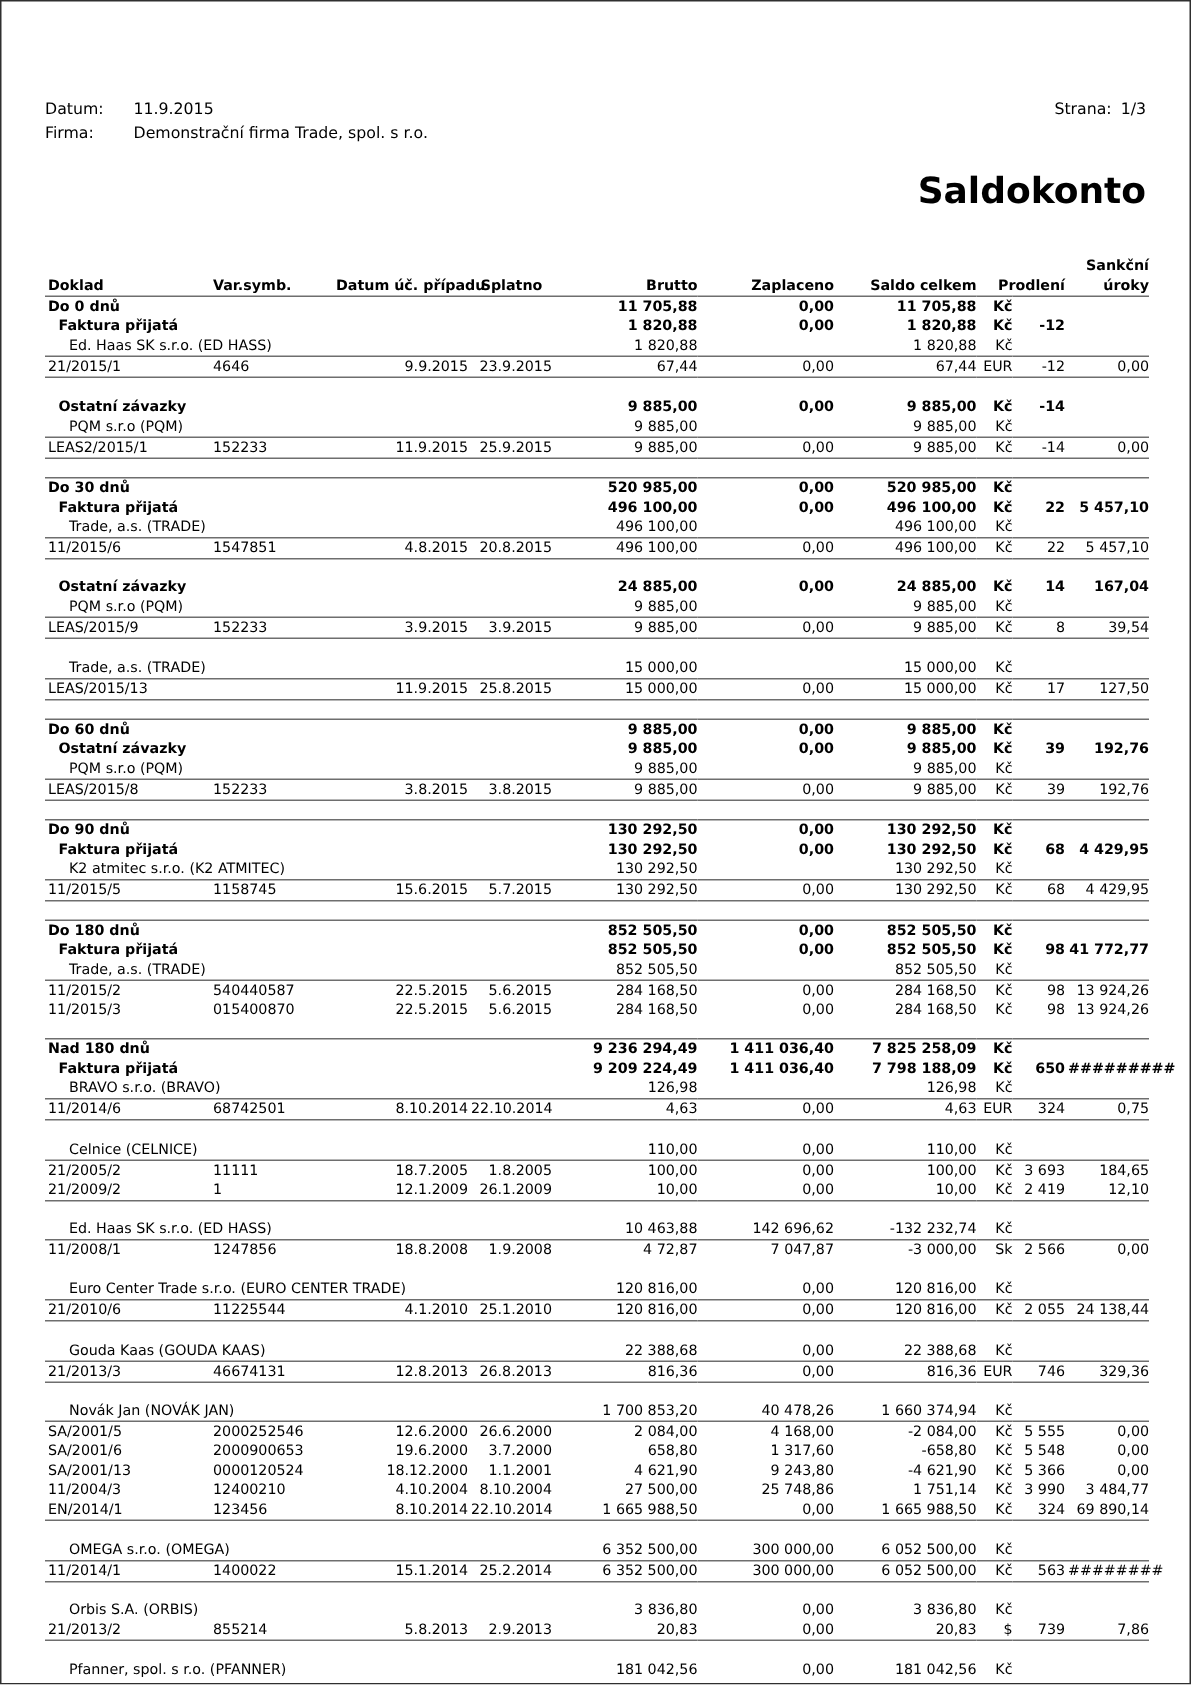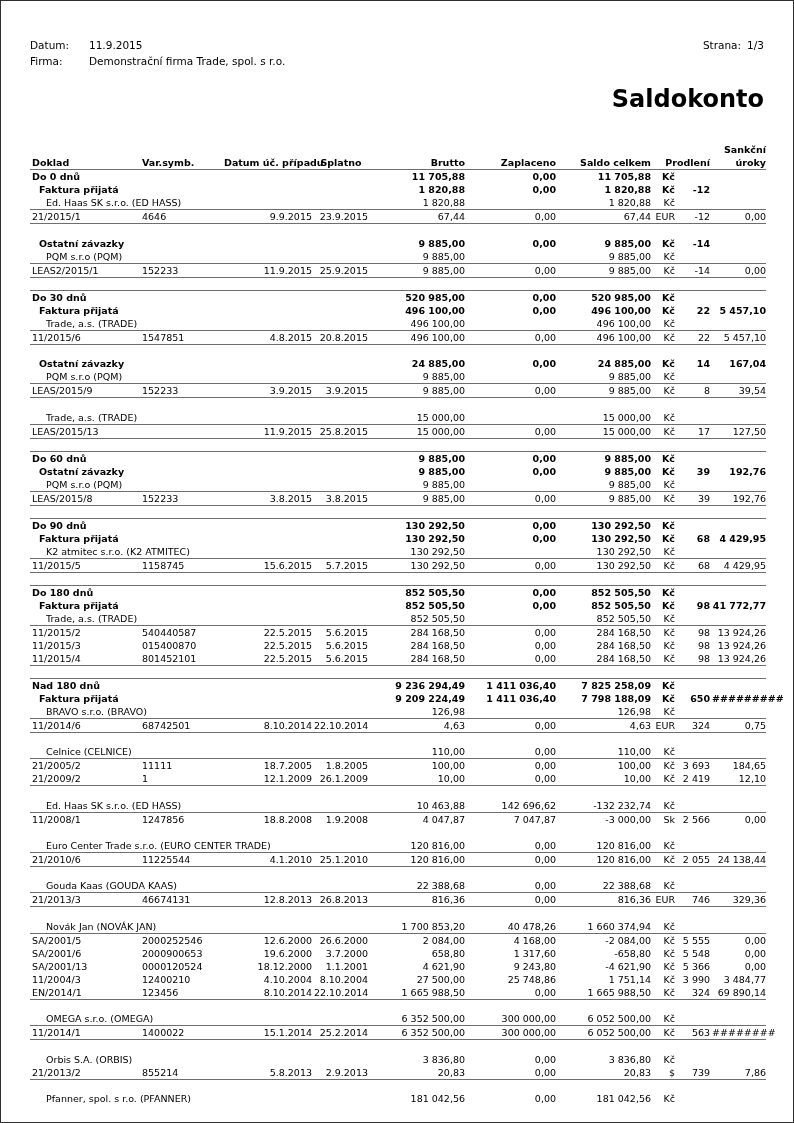--- a/index.html
+++ b/index.html
@@ -3,21 +3,21 @@
 <meta charset="utf-8">
 <title>Saldokonto</title>
 <style>
   *{box-sizing:border-box;}
   html,body{margin:0;padding:0;background:#ffffff;}
   .page{
     width:794px;height:1123px;margin:0 auto;background:#fff;
     border:1px solid #2f2f2f;padding:36px 29px 0 29px;
     font-family:"DejaVu Sans","Liberation Sans",sans-serif;color:#000;overflow:hidden;
   }
-  .meta{display:flex;justify-content:space-between;align-items:flex-start;font-size:10.5px;line-height:16px;}
+  .meta{display:flex;justify-content:space-between;align-items:flex-start;font-size:10.5px;line-height:16px;margin-top:28px;}
   .meta .lbl{display:inline-block;width:59px;}
   .meta-right .lbl{width:auto;margin-right:6px;}
   .title{text-align:right;font-size:24px;font-weight:bold;margin:16px 0 30px 0;}
   table.saldo{border-collapse:collapse;table-layout:fixed;width:736px;font-size:9.5px;}
   table.saldo td{padding:0 0 0 2px;white-space:nowrap;height:13px;line-height:13px;vertical-align:bottom;}
   thead td{height:30px;padding-bottom:1px;border-bottom:1px solid #6e6e6e;line-height:11px;font-weight:bold;}
   .c-doklad,.c-var{text-align:left;}
   .c-datum,.c-splatno,.c-brutto,.c-zaplaceno,.c-saldo,.c-prodleni,.c-uroky{text-align:right;padding-left:0;}
   .c-mena{text-align:right;padding-left:3px;}
   thead .c-datum,thead .c-splatno{text-align:center;}
@@ -442,32 +442,20 @@
           <td class="c-var">015400870</td>
           <td class="c-datum">22.5.2015</td>
           <td class="c-splatno">5.6.2015</td>
           <td class="c-brutto">284 168,50</td>
           <td class="c-zaplaceno">0,00</td>
           <td class="c-saldo">284 168,50</td>
           <td class="c-mena">Kč</td>
           <td class="c-prodleni">98</td>
           <td class="c-uroky">13 924,26</td>
         </tr>
-        <tr class="row-detail bb">
-          <td class="c-doklad">11/2015/4</td>
-          <td class="c-var">801452101</td>
-          <td class="c-datum">22.5.2015</td>
-          <td class="c-splatno">5.6.2015</td>
-          <td class="c-brutto">284 168,50</td>
-          <td class="c-zaplaceno">0,00</td>
-          <td class="c-saldo">284 168,50</td>
-          <td class="c-mena">Kč</td>
-          <td class="c-prodleni">98</td>
-          <td class="c-uroky">13 924,26</td>
-        </tr>
         <tr class="row-spacer">
           <td colspan="10" class="spacer"></td>
         </tr>
         <tr class="row-group bt">
           <td class="c-doklad">Nad 180 dnů</td>
           <td class="c-var"></td>
           <td class="c-datum"></td>
           <td class="c-splatno"></td>
           <td class="c-brutto">9 236 294,49</td>
           <td class="c-zaplaceno">1 411 036,40</td>
@@ -564,21 +552,21 @@
           <td class="c-saldo">-132 232,74</td>
           <td class="c-mena">Kč</td>
           <td class="c-prodleni"></td>
           <td class="c-uroky"></td>
         </tr>
         <tr class="row-detail bt">
           <td class="c-doklad">11/2008/1</td>
           <td class="c-var">1247856</td>
           <td class="c-datum">18.8.2008</td>
           <td class="c-splatno">1.9.2008</td>
-          <td class="c-brutto">4 047,87</td>
+          <td class="c-brutto">4 72,87</td>
           <td class="c-zaplaceno">7 047,87</td>
           <td class="c-saldo">-3 000,00</td>
           <td class="c-mena">Sk</td>
           <td class="c-prodleni">2 566</td>
           <td class="c-uroky">0,00</td>
         </tr>
         <tr class="row-spacer">
           <td colspan="10" class="spacer"></td>
         </tr>
         <tr class="row-company">

